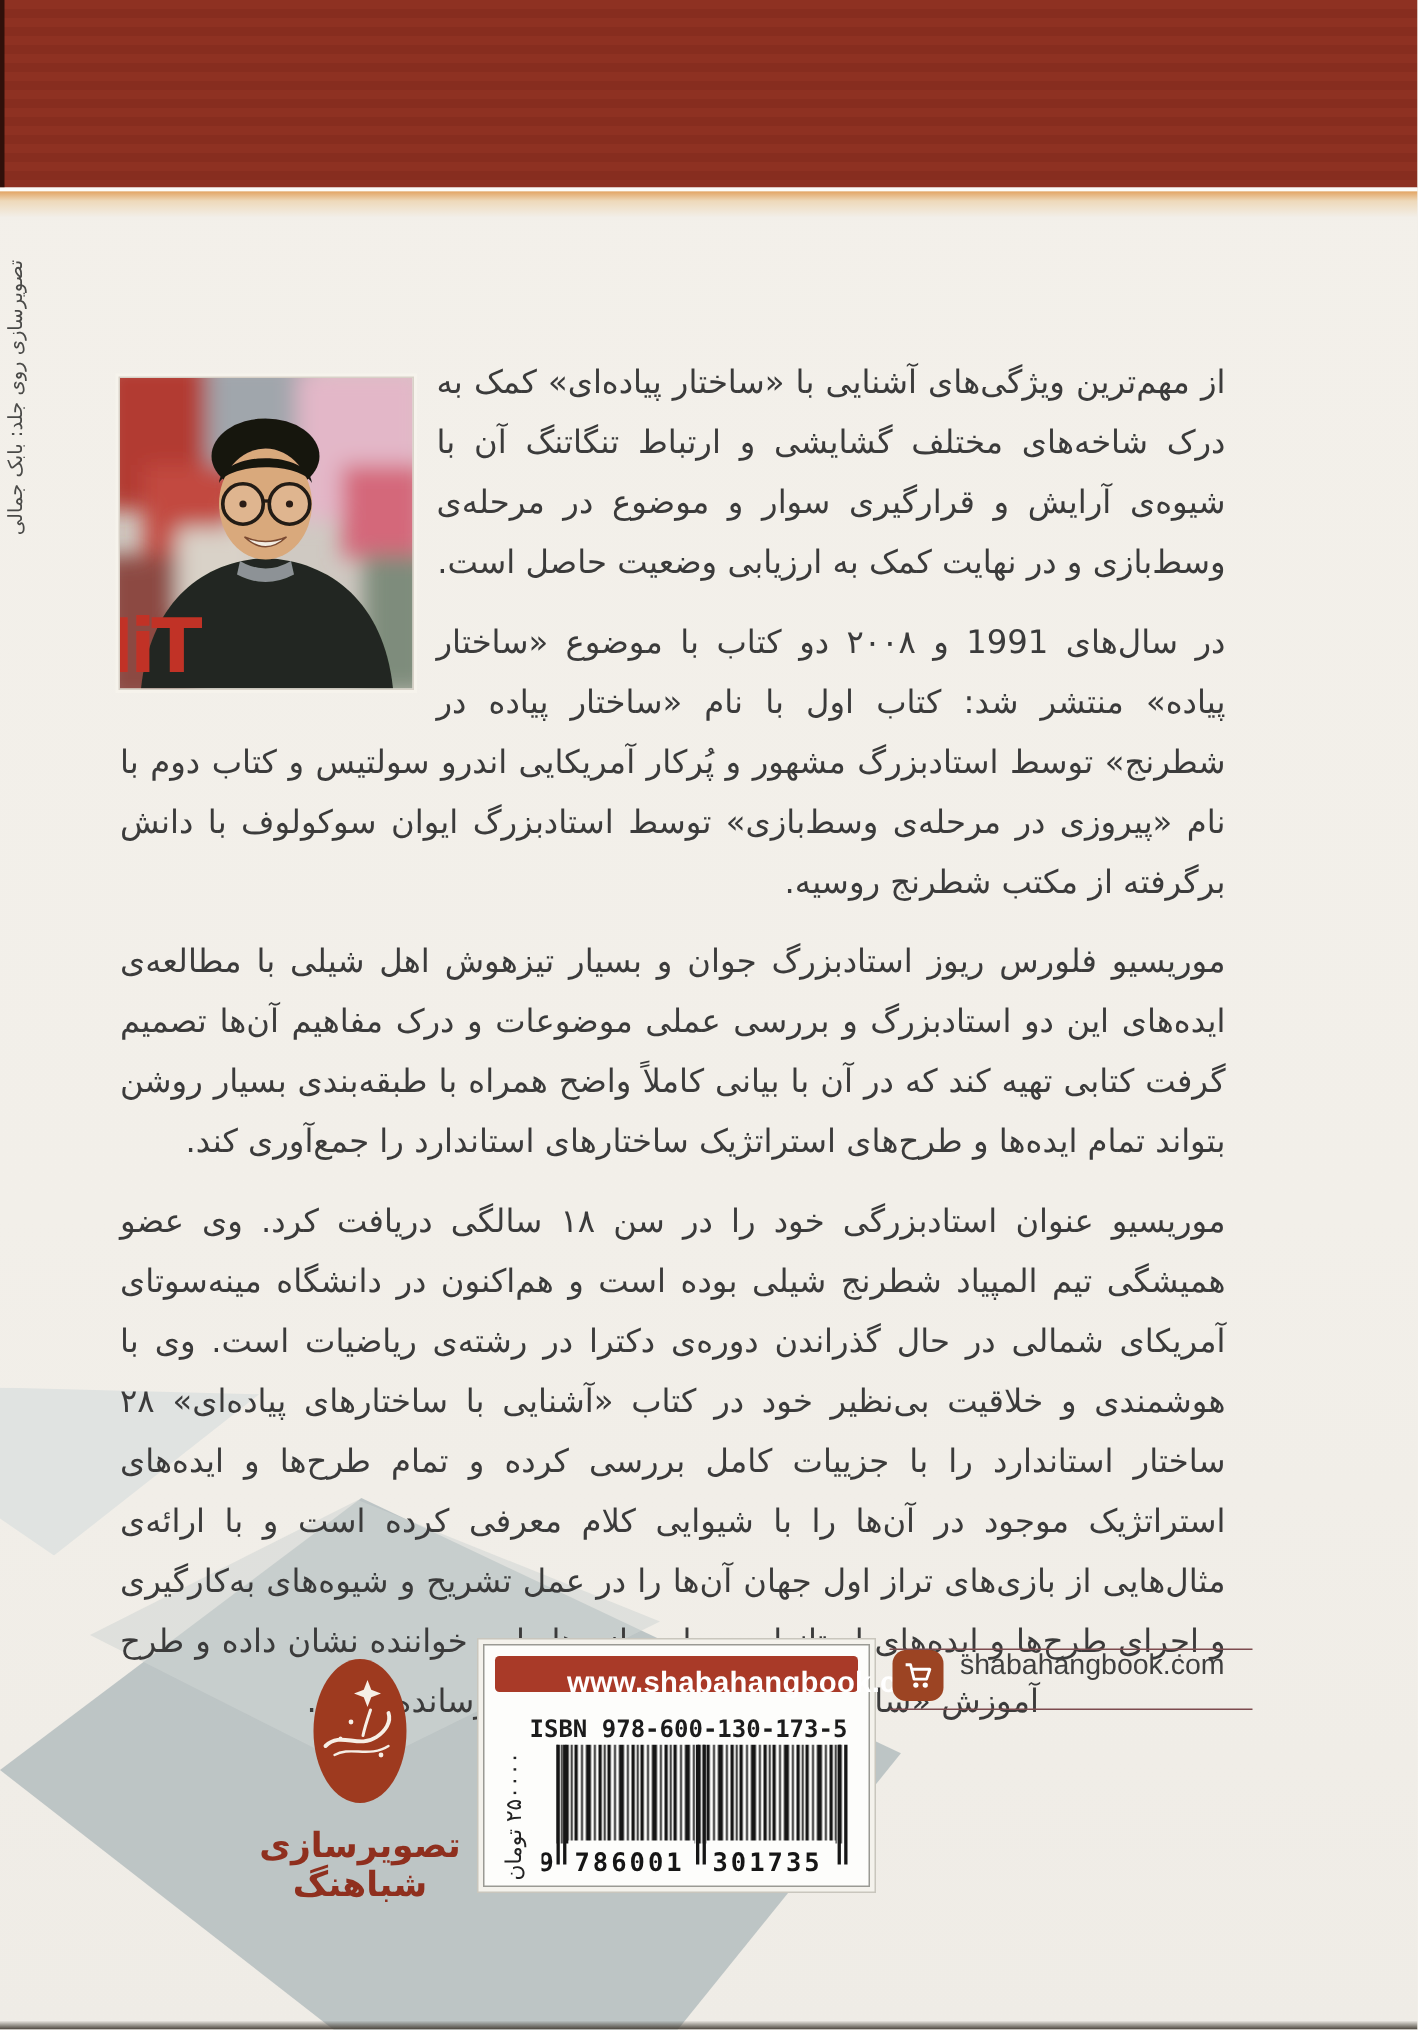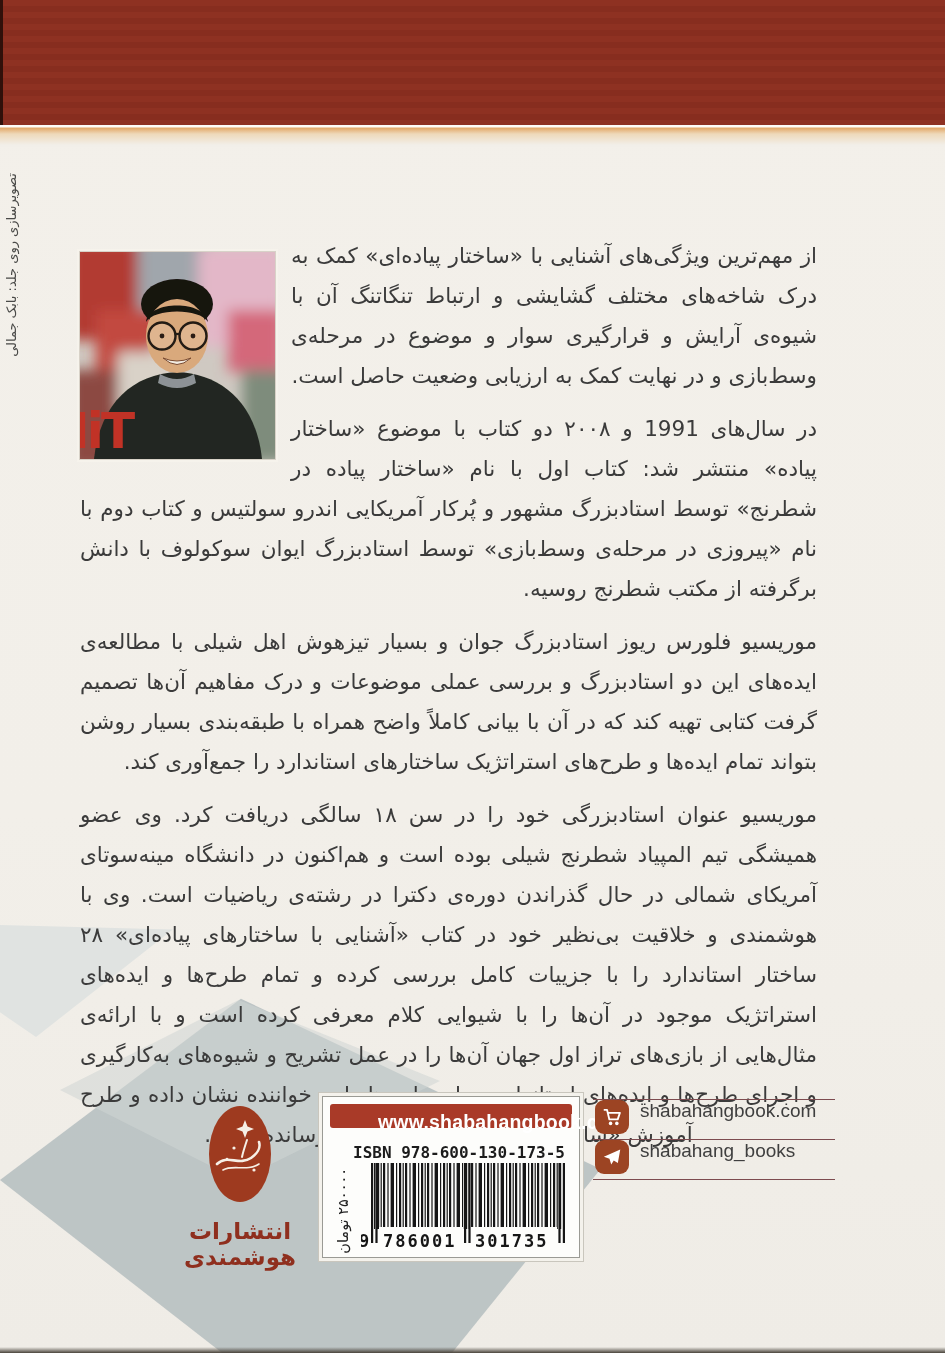--- a/index.html
+++ b/index.html
@@ -133,21 +133,21 @@
       <path d="M38,16 L40.5,22.5 L47,25 L40.5,27.5 L38,34 L35.5,27.5 L29,25 L35.5,22.5 Z" fill="#f6efe6"></path>
       <g stroke="#f6efe6" fill="none" stroke-linecap="round">
         <path d="M10,60 C20,50 32,62 44,54 C50,50 54,44 52,38" stroke-width="2.6"></path>
         <path d="M16,66 C26,60 40,68 52,60" stroke-width="1.6"></path>
         <path d="M40,36 C38,42 36,48 35,53" stroke-width="2"></path>
       </g>
       <circle cx="27" cy="44" r="1.6" fill="#f6efe6"></circle>
       <circle cx="47" cy="66" r="1.6" fill="#f6efe6"></circle>
       <circle cx="20" cy="55" r="1.3" fill="#f6efe6"></circle>
     </svg>
-    <div class="name">انتشارات هوشمندی</div>
+    <div class="name">تصویرسازی شباهنگ</div>
   </div>
 
   <div class="barcode-box">
     <div class="site-banner">www.shabahangbook.com</div>
     <div class="isbn-line">ISBN 978-600-130-173-5</div>
     <div class="price-vert">۲۵۰۰۰۰ تومان</div>
     <svg class="bars" width="212" height="90" viewBox="0 0 212 90">
       <defs>
         <pattern id="bc" x="0" y="0" width="22" height="66" patternUnits="userSpaceOnUse">
           <rect x="0" width="2.2" height="66" fill="#161616"></rect>
@@ -181,24 +181,16 @@
     <div class="contact-row">
       <span class="ci">
         <svg width="22" height="22" viewBox="0 0 20 20">
           <path d="M2.5 3.5 H5.5 L7.6 12.2 H15.2 L17.2 6.2 H6.4" fill="none" stroke="#fff" stroke-width="1.7" stroke-linejoin="round"></path>
           <circle cx="8.7" cy="15.8" r="1.6" fill="#fff"></circle>
             <circle cx="14.4" cy="15.8" r="1.6" fill="#fff"></circle>
         </svg>
       </span>
       <span class="contact-label">shabahangbook.com</span>
     </div>
-    <div class="contact-row">
-      <span class="ci">
-        <svg width="22" height="22" viewBox="0 0 20 20">
-          <path d="M17.5 3.2 L2.6 9.8 L7.7 11.6 L9.3 16.8 L11.6 13.1 L15.3 15.4 Z" fill="#fff"></path>
-        </svg>
-      </span>
-      <span class="contact-label">shabahang_books</span>
-    </div>
   </div>
 
   <div class="bottom-edge"></div>
 </div>
 
 </body></html>

